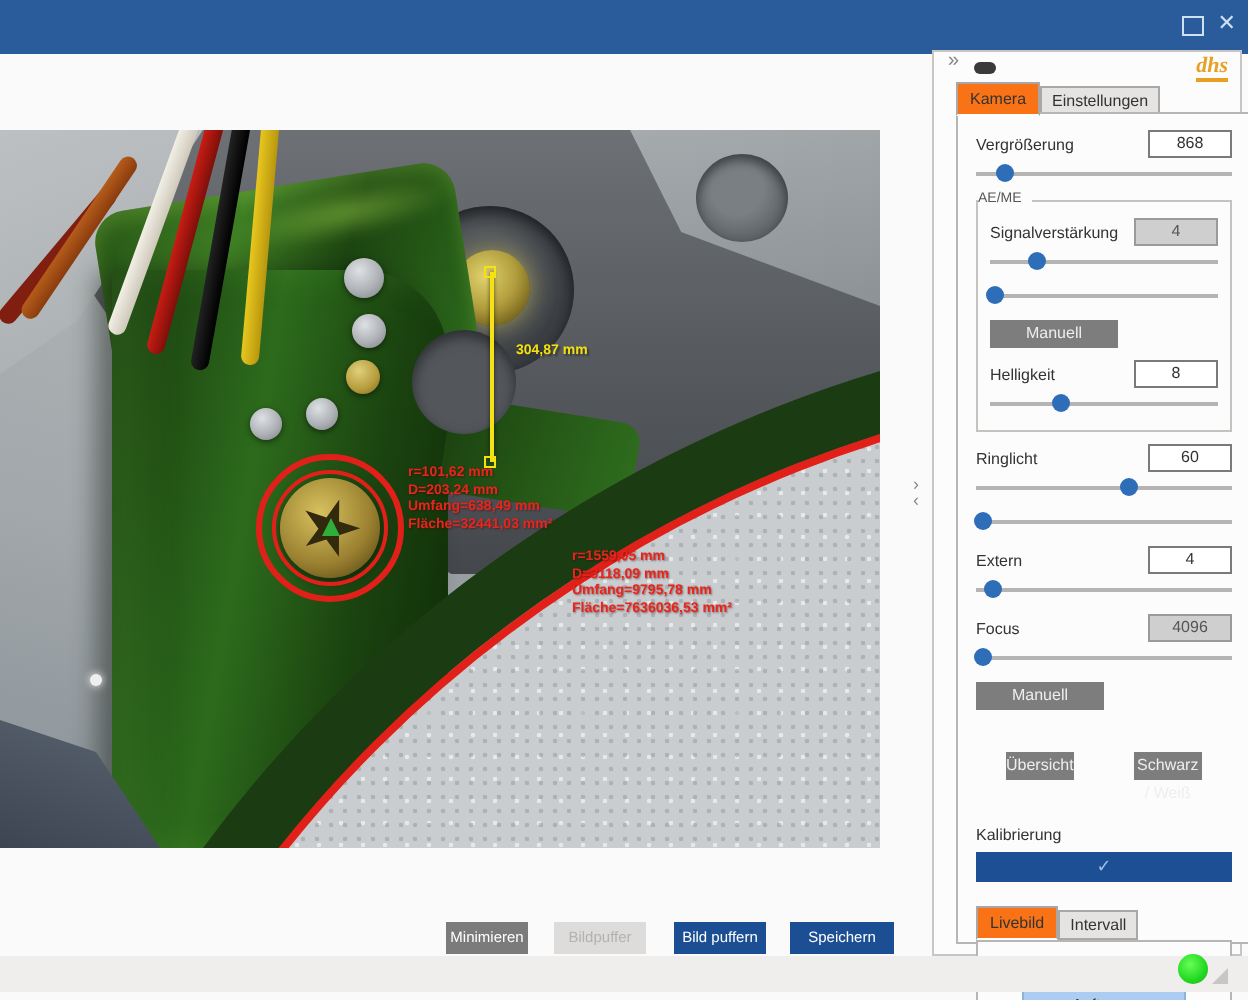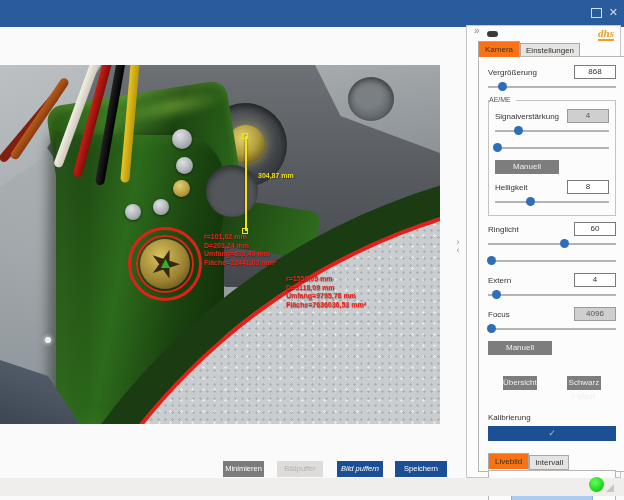--- a/index.html
+++ b/index.html
@@ -109,21 +109,21 @@
   .subpage{border:1px solid #b8b6b4;height:56px;position:relative;background:#fcfcfc;}
   .freeze-btn{position:absolute;left:50%;top:24px;transform:translateX(-50%);width:82px;height:15px;
     background:#abcdf1;border:1px solid #8fb4dc;color:#333;font-size:8px;text-align:center;line-height:14px;box-sizing:border-box;}
   .collapse-handle{position:absolute;left:453px;top:238px;color:#888;font-size:9px;line-height:8px;text-align:center;width:10px;}
   .collapse-handle span{display:block;}
 
   
   .fbtn{position:absolute;top:461px;height:16px;font-size:7.5px;color:#fff;text-align:center;line-height:16px;}
   .fbtn-min{left:223px;width:41px;background:#7b7b7b;}
   .fbtn-clear{left:277px;width:46px;background:#dedcda;color:#b4b2b0;}
-  .fbtn-buffer{left:337px;width:46px;background:#1c4e93;font-style:italic;}
+  .fbtn-buffer{left:337px;width:46px;background:#1c4e93;}
   .fbtn-save{left:395px;width:52px;background:#1c4e93;}
   .statusbar{position:absolute;left:0;top:478px;width:624px;height:18px;background:#f0eeec;}
   .status-dot{position:absolute;left:589px;top:477px;width:15px;height:15px;border-radius:50%;
     background:radial-gradient(circle at 40% 35%,#66ff55,#22d822 60%,#17b017);}
   .grip{position:absolute;left:606px;top:484px;width:0;height:0;border-left:8px solid transparent;border-bottom:8px solid #c8c6c4;}
 </style>
 </head>
 <body>
 
 <div class="titlebar">

